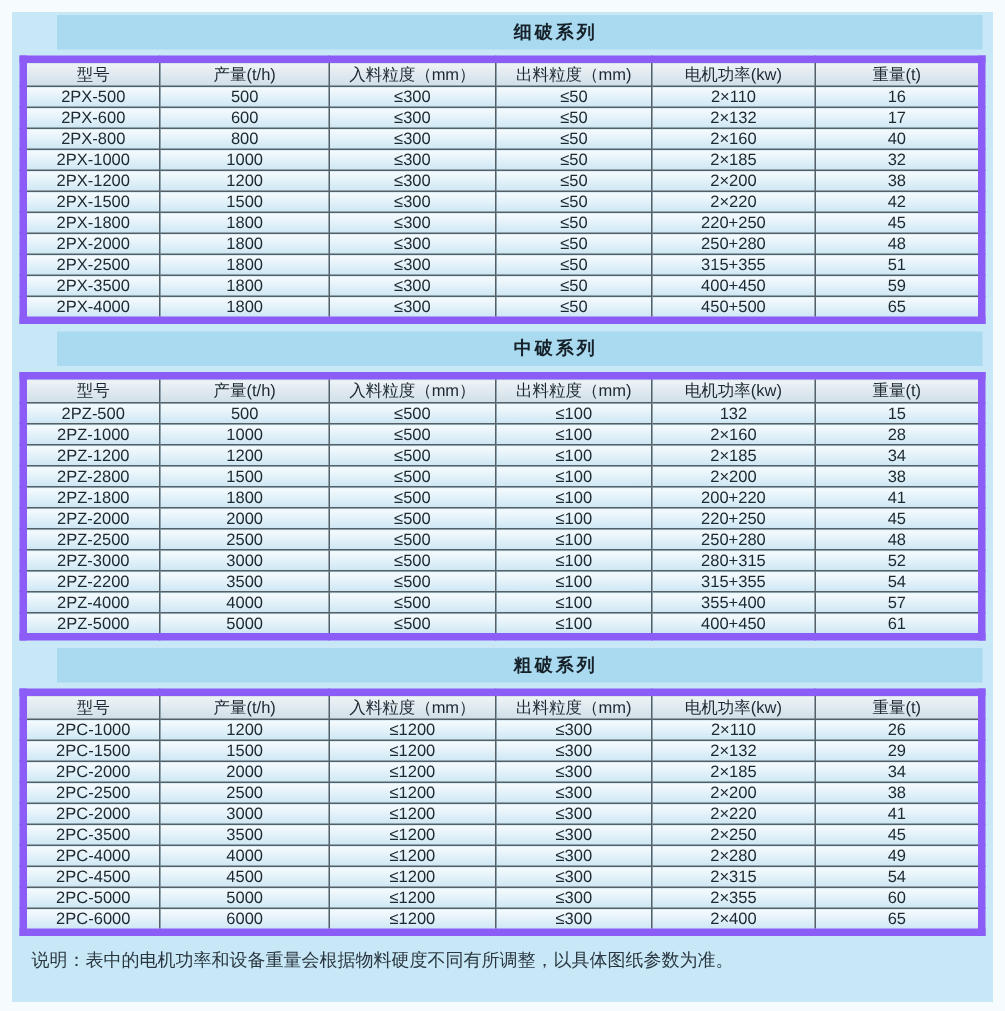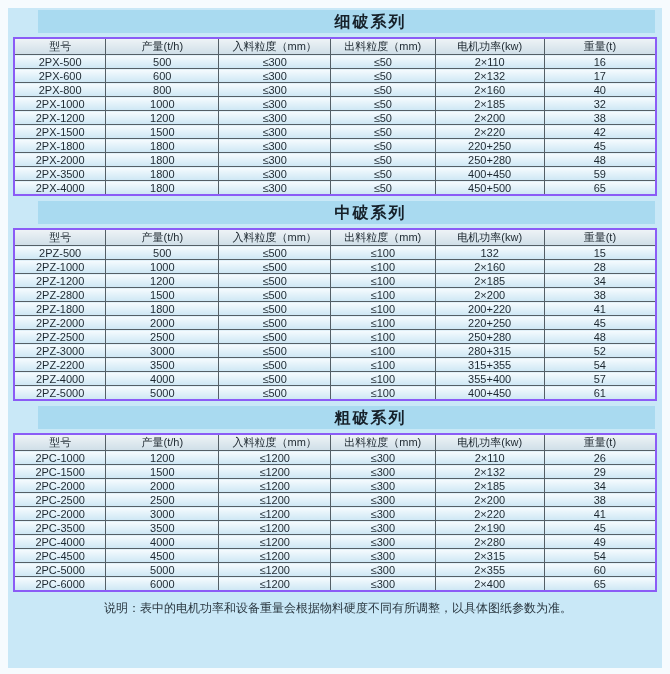--- a/index.html
+++ b/index.html
@@ -23,32 +23,32 @@
     background: #c9e8f7;
     box-sizing: border-box;
     padding: 2px 5px 0 5px;
   }
   .band {
     height: 23px;
     margin: 0 2px 4px 25px;
     background: #a9daf0;
     text-align: center;
     font-weight: bold;
-    font-size: 16px;
+    font-size: 12px;
     line-height: 23px;
     color: #16212a;
     letter-spacing: 2px;
     padding-left: 48px;
   }
   table {
     width: 100%;
     border-collapse: collapse;
     table-layout: fixed;
     margin: 0 0 5px 0;
-    border: 2px solid #8b5cf6;
+    border: 5px solid #8b5cf6;
   }
   th, td {
     border: 1px solid #545f66;
     font-size: 11px;
     color: #1d2830;
     text-align: center;
     height: 13px;
     padding: 0 2px;
     font-weight: normal;
     overflow: hidden;
@@ -64,21 +64,20 @@
   col.c-output   { width: 17.6%; }
   col.c-feed     { width: 17.4%; }
   col.c-disch    { width: 16.3%; }
   col.c-power    { width: 17.0%; }
   col.c-weight   { width: 17.4%; }
   .note {
     margin: 8px 2px 0 8px;
     font-size: 12px;
     color: #2a3740;
     line-height: 16px;
-    text-align: center;
   }
 </style>
 </head>
 <body>
 
 <div class="panel">
   <div id="sections">
       <div class="band">细破系列</div>
       <table>
         <colgroup>
@@ -158,20 +157,28 @@
           </tr>
           <tr>
             <td>2PX-2000</td>
             <td>1800</td>
             <td>≤300</td>
             <td>≤50</td>
             <td>250+280</td>
             <td>48</td>
           </tr>
           <tr>
+            <td>2PX-2500</td>
+            <td>1800</td>
+            <td>≤300</td>
+            <td>≤50</td>
+            <td>315+355</td>
+            <td>51</td>
+          </tr>
+          <tr>
             <td>2PX-3500</td>
             <td>1800</td>
             <td>≤300</td>
             <td>≤50</td>
             <td>400+450</td>
             <td>59</td>
           </tr>
           <tr>
             <td>2PX-4000</td>
             <td>1800</td>
@@ -352,21 +359,21 @@
             <td>≤1200</td>
             <td>≤300</td>
             <td>2×220</td>
             <td>41</td>
           </tr>
           <tr>
             <td>2PC-3500</td>
             <td>3500</td>
             <td>≤1200</td>
             <td>≤300</td>
-            <td>2×190</td>
+            <td>2×250</td>
             <td>45</td>
           </tr>
           <tr>
             <td>2PC-4000</td>
             <td>4000</td>
             <td>≤1200</td>
             <td>≤300</td>
             <td>2×280</td>
             <td>49</td>
           </tr>

